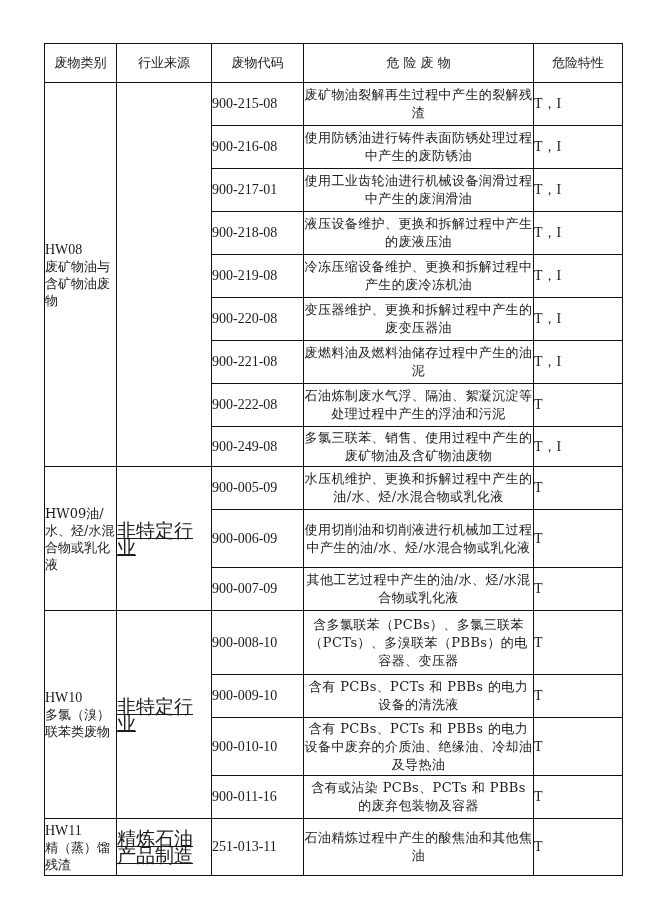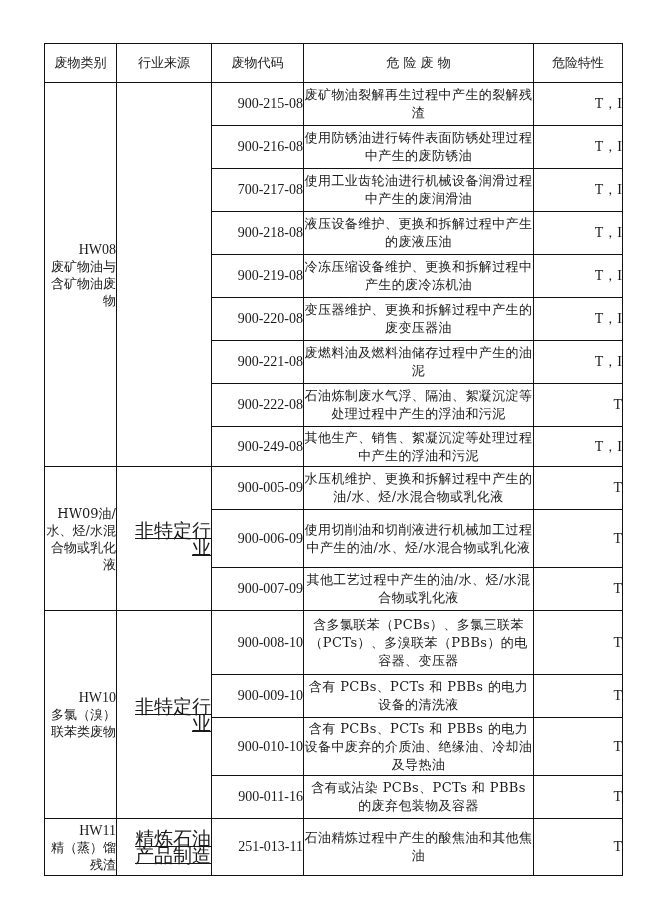--- a/index.html
+++ b/index.html
@@ -3,21 +3,21 @@
 <meta charset="utf-8">
 <style>
   html, body { margin: 0; padding: 0; background: #ffffff; }
   body { width: 670px; height: 900px; position: relative; overflow: hidden;
          font-family: "DejaVu Serif", "Liberation Serif", serif; color: #1a1a1a; }
   table.hw { position: absolute; left: 44px; top: 43px; border-collapse: collapse;
              table-layout: fixed; width: 578px; }
   table.hw td, table.hw th { border: 1.4px solid #111; padding: 0; vertical-align: middle; }
   th { font-weight: normal; font-size: 13px; height: 38px;
        font-family: "DejaVu Sans", "Liberation Sans", sans-serif; }
-  .c-cat, .c-src, .c-code, .c-char { text-align: right; }
+  .c-cat, .c-src, .c-code, .c-char { text-align: left; }
   .c-cat { font-size: 13px; line-height: 17px; padding: 0 4px; margin-top: 28px; }
   .c-src { font-size: 19px; line-height: 17px; padding: 0 6px; text-decoration: underline; }
   .c-code { font-family: "Liberation Serif", serif; font-size: 14px; }
   .c-char { font-family: "Liberation Serif", serif; font-size: 14px; }
   .c-desc { font-size: 13px; line-height: 18px; padding: 2px 6px; text-align: center;
             letter-spacing: 0.4px; }
   .h1 { height: 43px; } .h2 { height: 58px; } .h3 { height: 64px; } .h4 { height: 40px; } .h5 { height: 57px; }
   .cat-code { display: block; font-family: "Liberation Serif", serif; font-size: 14px; }
 </style>
 </head>
@@ -51,21 +51,21 @@
       <td class="c-code">900-215-08</td>
       <td class="c-desc">废矿物油裂解再生过程中产生的裂解残渣</td>
       <td class="c-char">T，I</td>
     </tr>
     <tr class="h1">
       <td class="c-code">900-216-08</td>
       <td class="c-desc">使用防锈油进行铸件表面防锈处理过程中产生的废防锈油</td>
       <td class="c-char">T，I</td>
     </tr>
     <tr class="h1">
-      <td class="c-code">700-217-08</td>
+      <td class="c-code">900-217-01</td>
       <td class="c-desc">使用工业齿轮油进行机械设备润滑过程中产生的废润滑油</td>
       <td class="c-char">T，I</td>
     </tr>
     <tr class="h1">
       <td class="c-code">900-218-08</td>
       <td class="c-desc">液压设备维护、更换和拆解过程中产生的废液压油</td>
       <td class="c-char">T，I</td>
     </tr>
     <tr class="h1">
       <td class="c-code">900-219-08</td>
@@ -82,21 +82,21 @@
       <td class="c-desc">废燃料油及燃料油储存过程中产生的油泥</td>
       <td class="c-char">T，I</td>
     </tr>
     <tr class="h1">
       <td class="c-code">900-222-08</td>
       <td class="c-desc">石油炼制废水气浮、隔油、絮凝沉淀等处理过程中产生的浮油和污泥</td>
       <td class="c-char">T</td>
     </tr>
     <tr class="h4">
       <td class="c-code">900-249-08</td>
-      <td class="c-desc">其他生产、销售、絮凝沉淀等处理过程中产生的浮油和污泥</td>
+      <td class="c-desc">多氯三联苯、销售、使用过程中产生的废矿物油及含矿物油废物</td>
       <td class="c-char">T，I</td>
     </tr>
 
     <tr class="h1">
       <td class="c-cat" rowspan="3">
         <span>HW09</span><span>油/水、烃/水混合物或乳化液</span>
       </td>
       <td class="c-src" rowspan="3">非特定行业</td>
       <td class="c-code">900-005-09</td>
       <td class="c-desc">水压机维护、更换和拆解过程中产生的油/水、烃/水混合物或乳化液</td>

